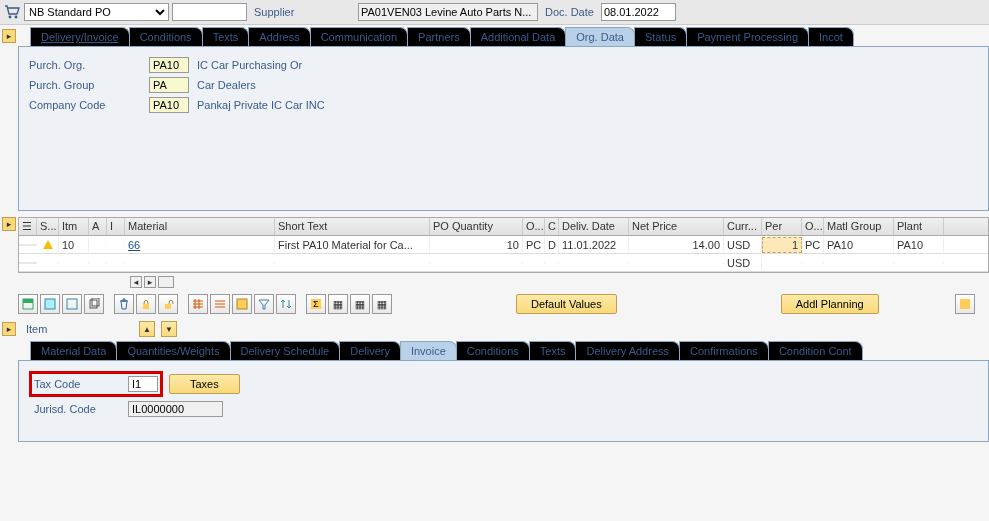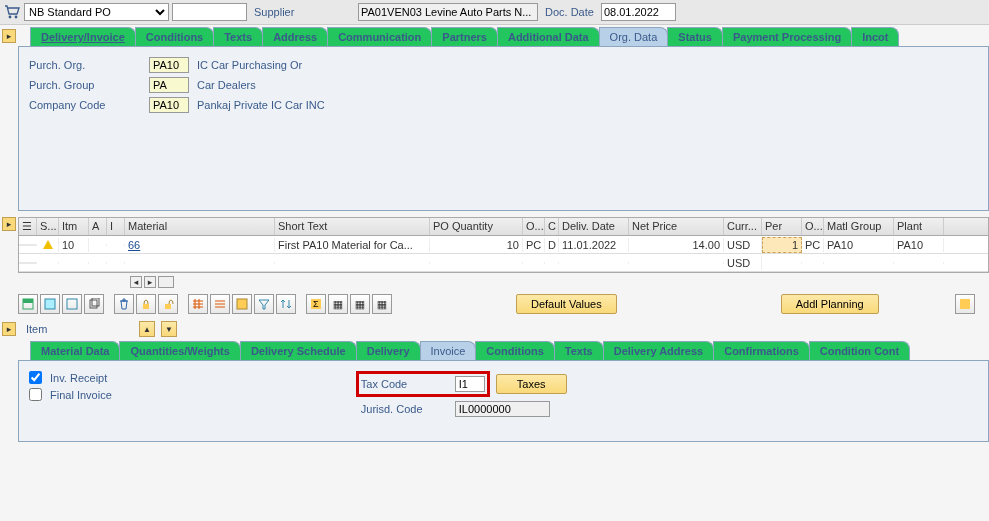--- a/index.html
+++ b/index.html
@@ -6,21 +6,21 @@
     body { font-family: Arial, sans-serif; font-size: 11px; background: #f5f5f5; color: #333; }
     
     .toolbar { display: flex; align-items: center; gap: 3px; padding: 3px; background: #e8e8e8; border-bottom: 1px solid #ccc; }
     .cart-icon { width: 18px; height: 18px; display: inline-flex; align-items: center; justify-content: center; }
     .dropdown { height: 18px; border: 1px solid #999; background: white; font-size: 11px; min-width: 145px; }
     .input-field { height: 18px; border: 1px solid #999; background: white; padding: 1px 2px; font-size: 11px; }
     .input-readonly { background: #f0f0f0; }
     .label { color: #3a5a8a; font-size: 11px; padding: 0 4px; }
     
     .tabs-outer { display: flex; margin-left: 30px; gap: 0; position: relative; }
-    .tab { padding: 3px 10px; background: #22c55e; border: 1px solid #8da6c0; border-bottom: none; border-radius: 0 8px 0 0; cursor: pointer; color: #3a5a8a; font-size: 11px; margin-right: -1px; position: relative; font-weight: bold; }
+    .tab { padding: 3px 10px; background: #000000; border: 1px solid #8da6c0; border-bottom: none; border-radius: 0 8px 0 0; cursor: pointer; color: #3a5a8a; font-size: 11px; margin-right: -1px; position: relative; }
     .tab.active { background: #b8d0e8; font-weight: normal; z-index: 2; }
     .tab-underline { text-decoration: underline; }
     
     .panel { background: #eef2f7; border: 1px solid #8da6c0; margin: 0 0 0 18px; padding: 10px; min-height: 165px; }
     .org-row { display: flex; align-items: center; margin-bottom: 4px; }
     .org-label { width: 120px; color: #3a5a8a; }
     .org-value { width: 40px; border: 1px solid #999; background: #f9f9d0; padding: 1px 3px; text-align: left; font-size: 11px; }
     .org-desc { margin-left: 8px; color: #3a5a8a; }
     .expand-btn { width: 14px; height: 14px; background: #f9d97a; border: 1px solid #c0a050; display: inline-flex; align-items: center; justify-content: center; font-size: 9px; }
     
@@ -293,30 +293,20 @@
     <div class="tab"><span>Delivery</span></div>
     <div class="tab active"><span>Invoice</span></div>
     <div class="tab"><span>Conditions</span></div>
     <div class="tab"><span>Texts</span></div>
     <div class="tab"><span>Delivery Address</span></div>
     <div class="tab"><span>Confirmations</span></div>
     <div class="tab"><span>Condition Cont</span></div>
   </div>
   <div class="detail-panel">
     <div class="detail-content">
-      <div class="detail-left">
-        <label class="checkbox-row">
-          <input type="checkbox" class="checkbox" checked="" style="">
-          <span class="label">Inv. Receipt</span>
-        </label>
-        <label class="checkbox-row">
-          <input type="checkbox" class="checkbox" style="">
-          <span class="label">Final Invoice</span>
-        </label>
-      </div>
       <div class="detail-right">
         <div class="field-row">
           <span class="red-outline">
             <span class="tax-label">Tax Code</span>
             <input class="tax-input" value="I1" style="">
           </span>
           <button class="btn-yellow" style="padding:3px 20px">Taxes</button>
         </div>
         <div class="field-row" style="padding-left:5px">
           <span class="tax-label">Jurisd. Code</span>

